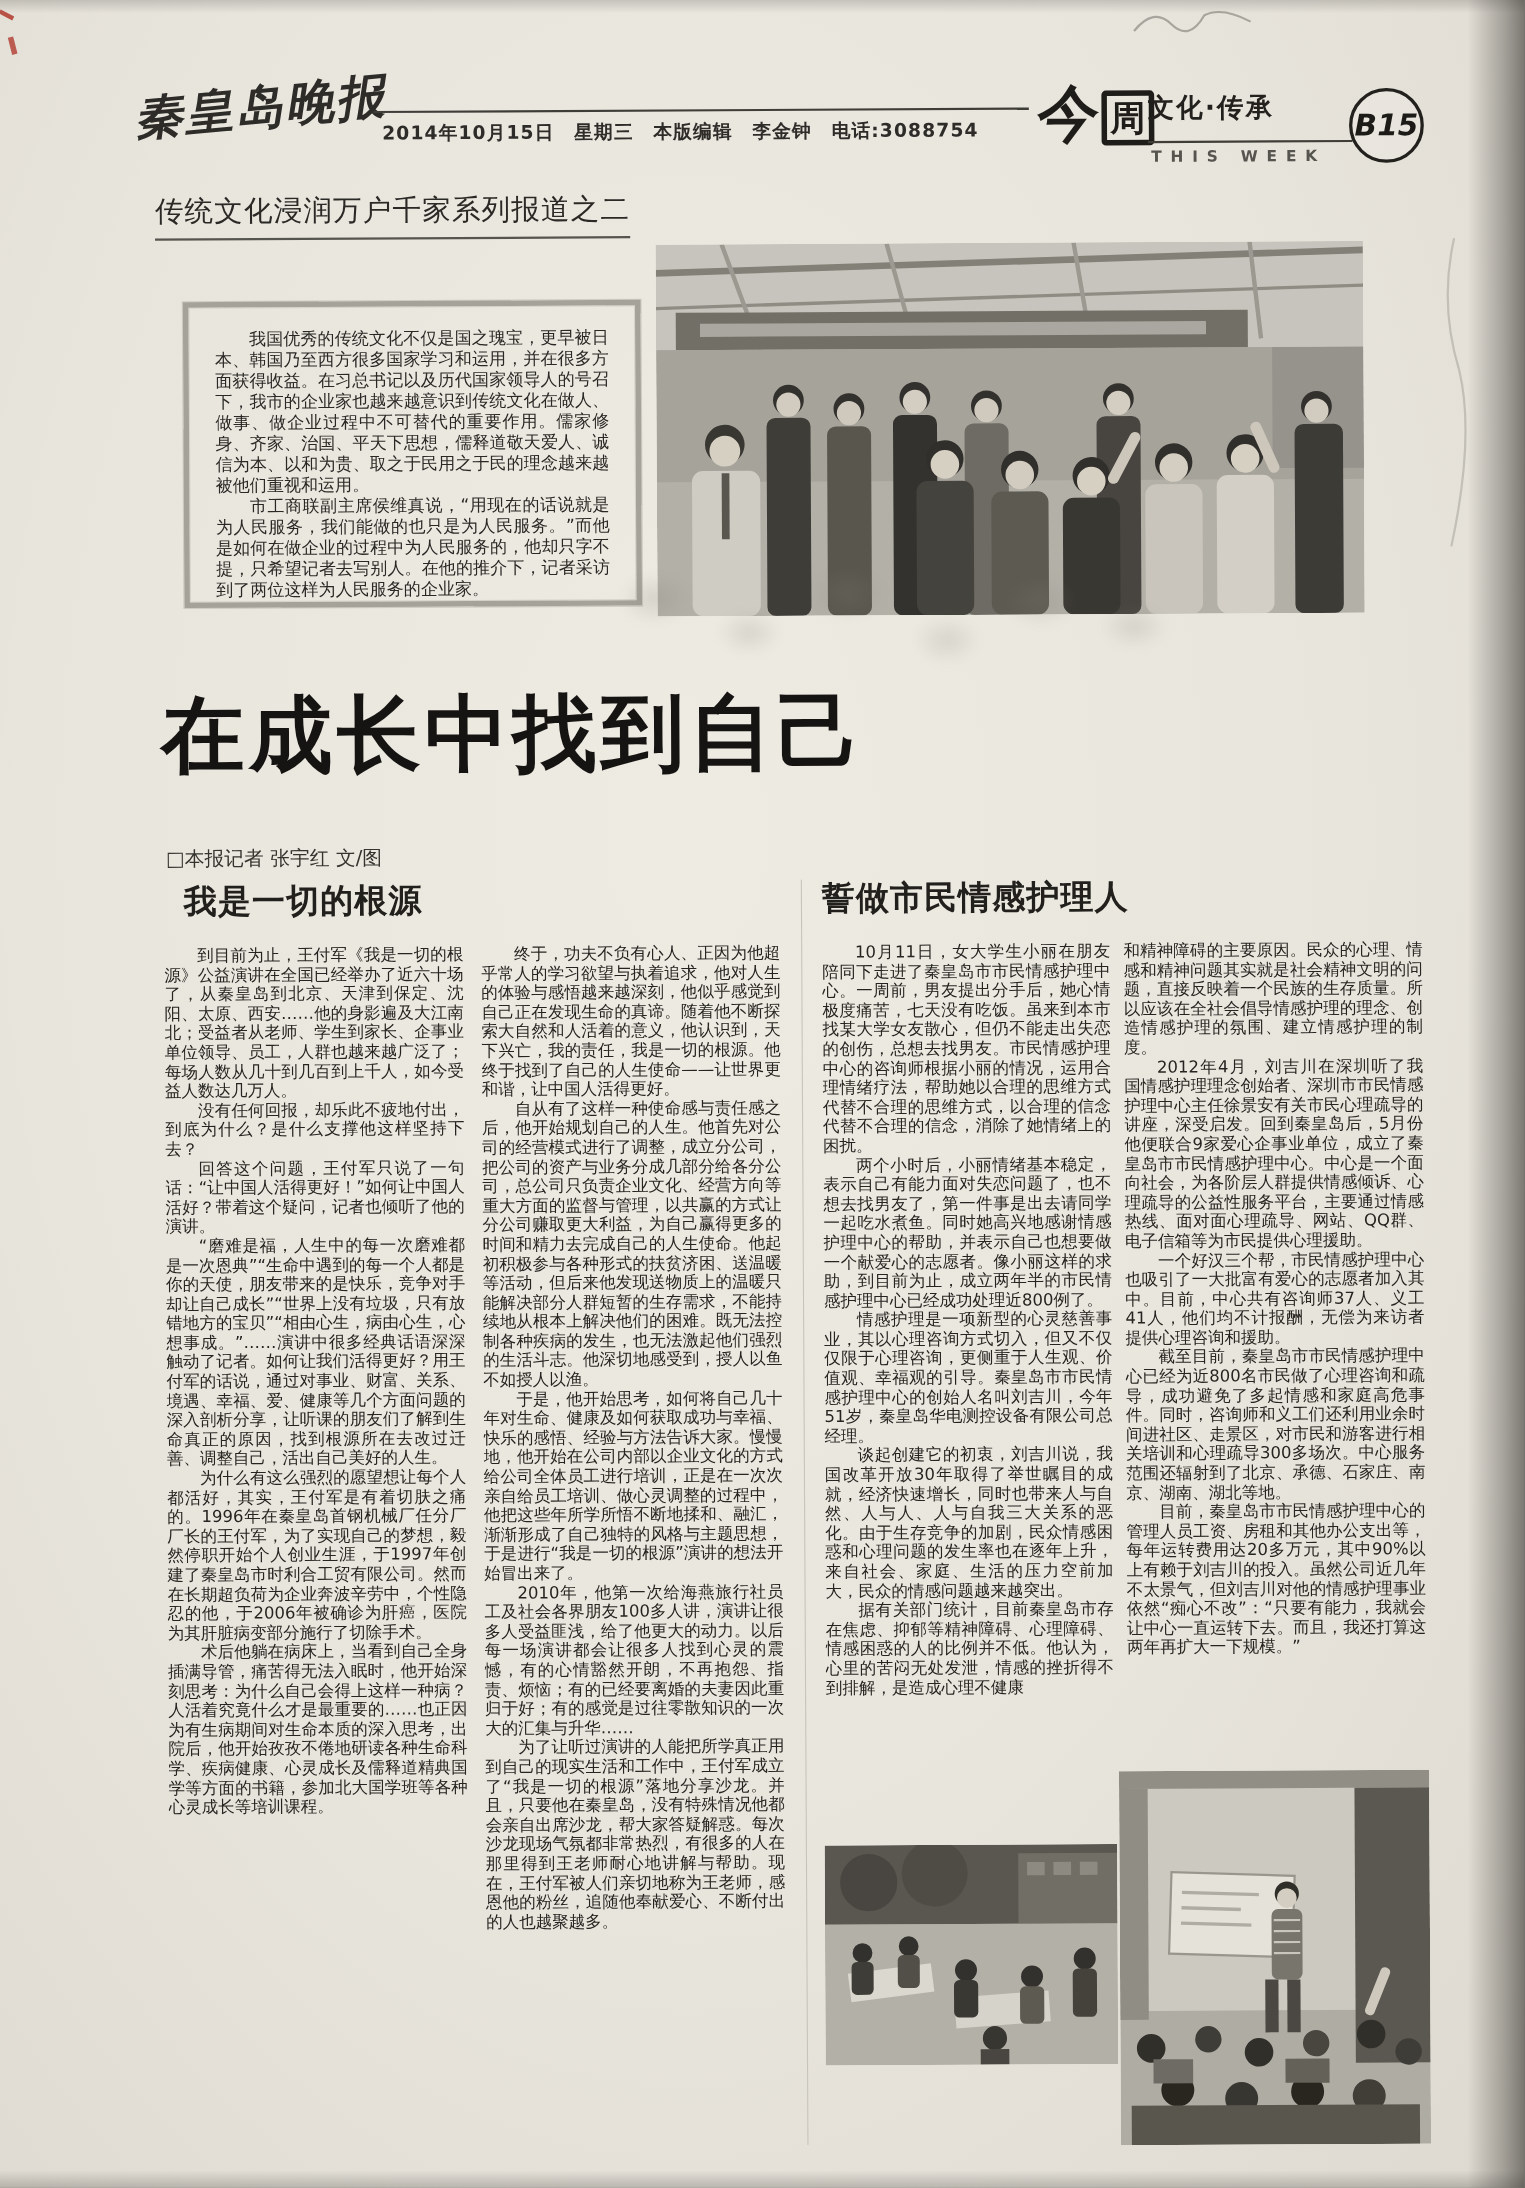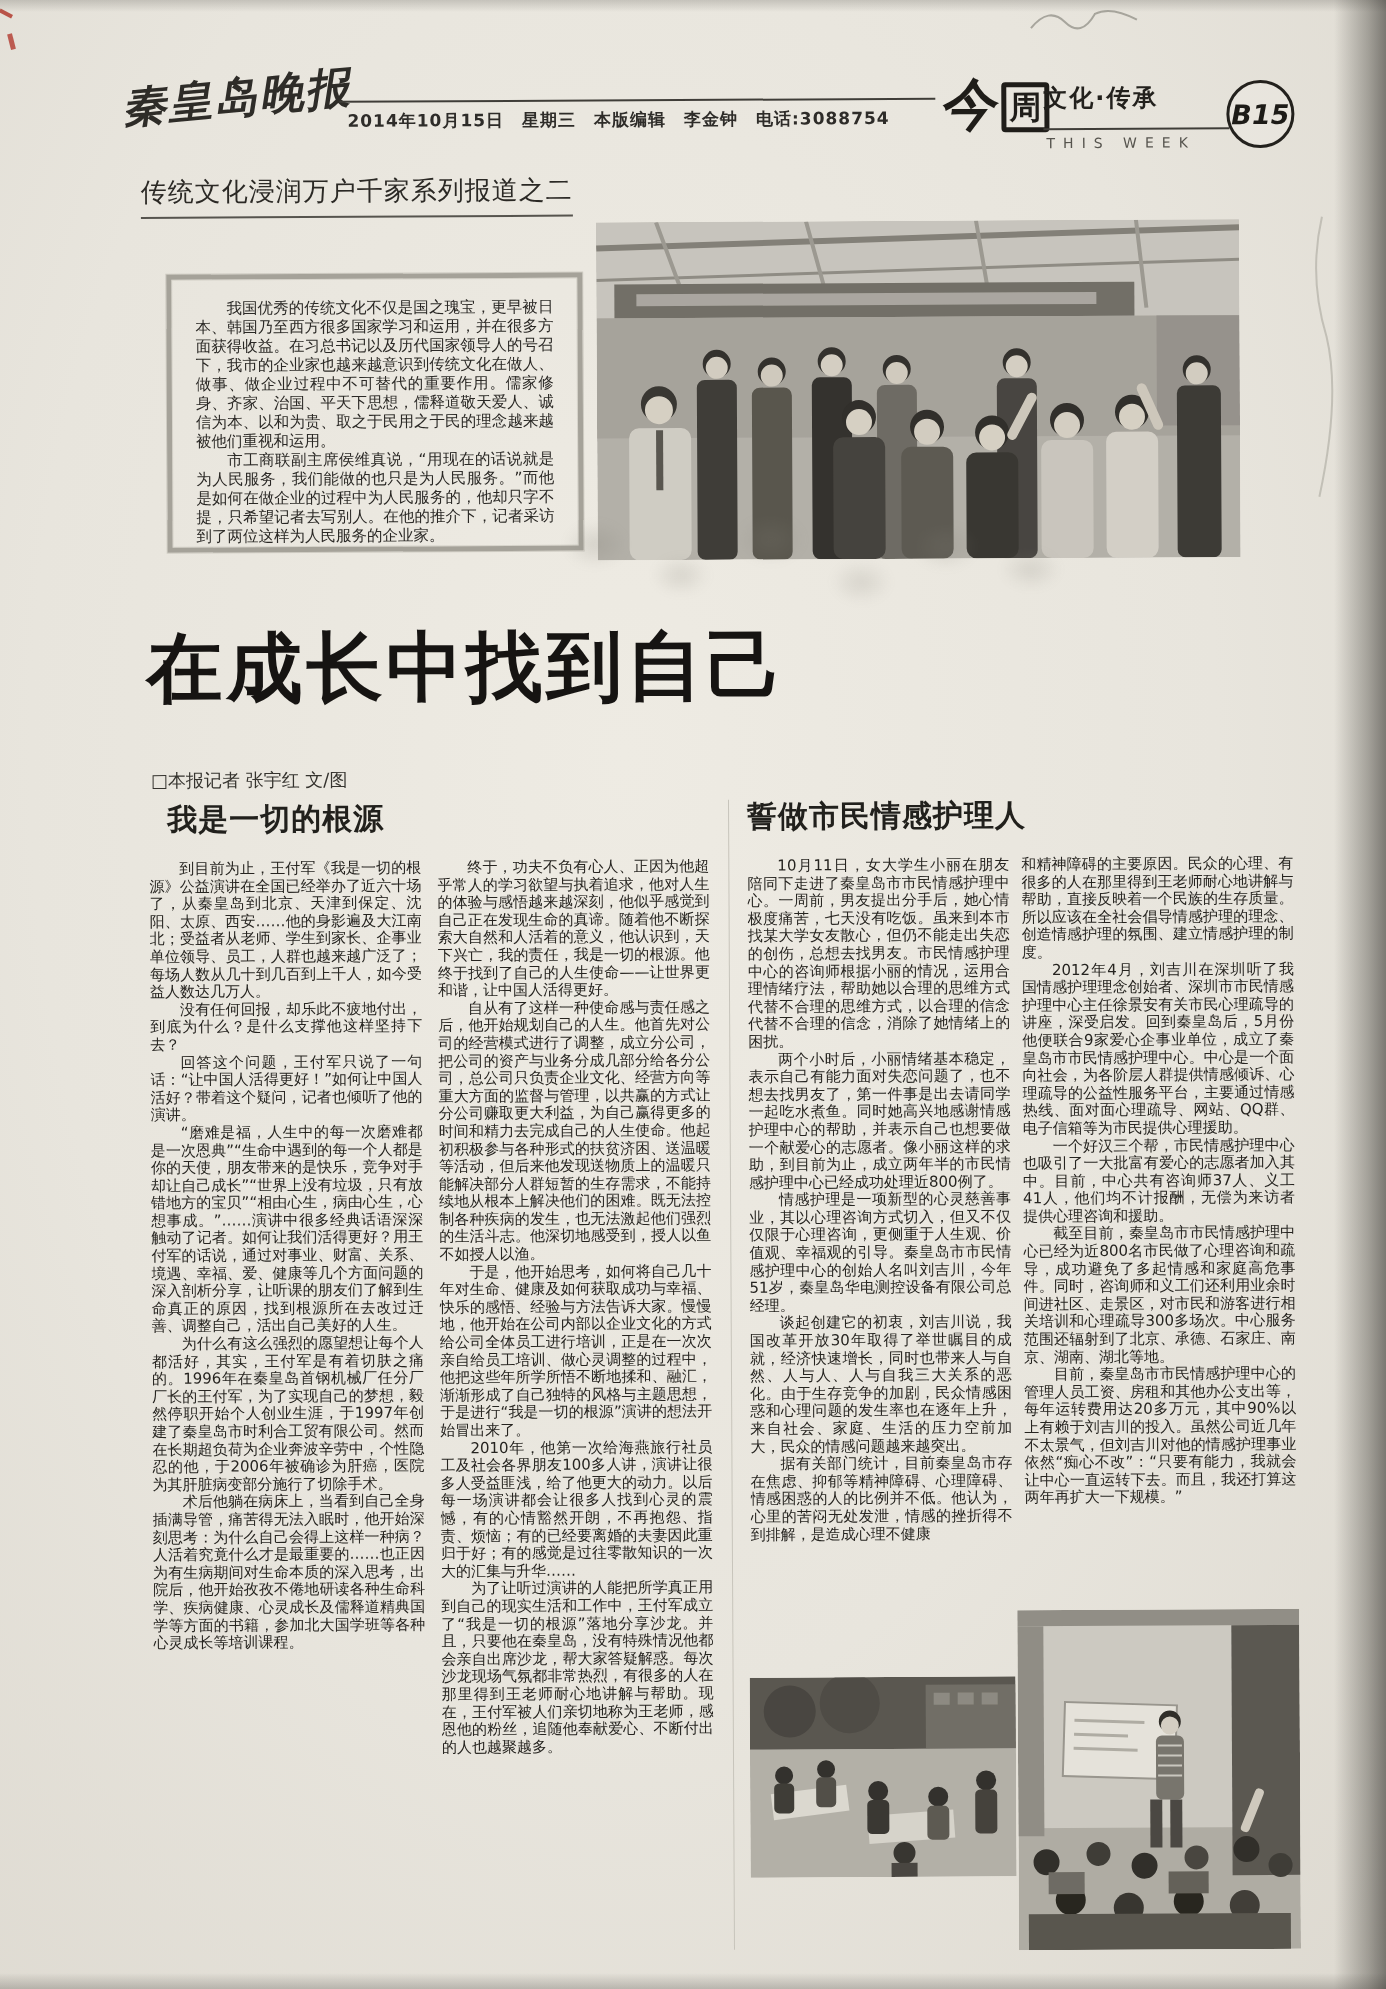--- a/index.html
+++ b/index.html
@@ -13,21 +13,21 @@
   .paper-name{position:absolute;left:126px;top:66px;width:230px;font-family:"DejaVu Serif",serif;
     font-style:italic;font-weight:bold;font-size:44px;letter-spacing:2px;color:#2e2c28;transform:rotate(-5deg);}
   .rule1{position:absolute;left:344px;top:99px;width:596px;height:2px;background:#3f3d38;}
   .dateline{position:absolute;left:352px;top:108px;font-size:17px;font-weight:bold;letter-spacing:1px;color:#2e2c29;}
   .weekly-logo{position:absolute;left:948px;top:78px;display:flex;align-items:flex-start;}
   .logo-jin{font-size:56px;font-weight:900;line-height:1;transform:skewX(-8deg);color:#1f1d19;}
   .logo-zhou{margin-left:2px;margin-top:6px;border:5px solid #1f1d19;font-size:32px;font-weight:900;
     line-height:1;padding:4px 3px;color:#1f1d19;border-radius:4px;}
   .section-title{position:absolute;left:1048px;top:84px;font-size:24px;font-weight:900;letter-spacing:2px;color:#23211d;}
   .rule2{position:absolute;left:1048px;top:130px;width:186px;height:2px;background:#3f3d38;}
-  .section-sub{position:absolute;left:1051px;top:137px;font-size:14px;font-weight:normal;letter-spacing:8px;color:#56544e;}
+  .section-sub{position:absolute;left:1051px;top:137px;font-size:14px;font-weight:bold;letter-spacing:8px;color:#56544e;}
   .page-badge{position:absolute;left:1231px;top:83px;width:62px;height:62px;border:3px solid #23211d;border-radius:50%;
     display:flex;align-items:center;justify-content:center;font-size:27px;font-weight:900;color:#1d1b17;background:rgba(255,255,255,.15);font-style:italic;}
   
   .kicker{position:absolute;left:145px;top:172px;font-size:26px;color:#2b2925;letter-spacing:1px;
     padding-bottom:7px;border-bottom:2px solid #56544e;}
   .intro-box{position:absolute;left:170px;top:272px;width:416px;height:278px;box-sizing:border-box;
     border:5px solid #a5a299;box-shadow:inset 0 0 0 1px #d7d4cb, 0 0 0 1px #cfccc3;
     padding:20px 24px;overflow:hidden;}
   .intro-box p{margin:0;font-size:15.5px;line-height:19px;text-align:justify;text-indent:2em;color:#2a2825;}
   
@@ -180,21 +180,21 @@
 
     <h2 class="art-head right">誓做市民情感护理人</h2>
     <div class="col col3">
         <p>10月11日，女大学生小丽在朋友陪同下走进了秦皇岛市市民情感护理中心。一周前，男友提出分手后，她心情极度痛苦，七天没有吃饭。虽来到本市找某大学女友散心，但仍不能走出失恋的创伤，总想去找男友。市民情感护理中心的咨询师根据小丽的情况，运用合理情绪疗法，帮助她以合理的思维方式代替不合理的思维方式，以合理的信念代替不合理的信念，消除了她情绪上的困扰。</p>
         <p>两个小时后，小丽情绪基本稳定，表示自己有能力面对失恋问题了，也不想去找男友了，第一件事是出去请同学一起吃水煮鱼。同时她高兴地感谢情感护理中心的帮助，并表示自己也想要做一个献爱心的志愿者。像小丽这样的求助，到目前为止，成立两年半的市民情感护理中心已经成功处理近800例了。</p>
         <p>情感护理是一项新型的心灵慈善事业，其以心理咨询方式切入，但又不仅仅限于心理咨询，更侧重于人生观、价值观、幸福观的引导。秦皇岛市市民情感护理中心的创始人名叫刘吉川，今年51岁，秦皇岛华电测控设备有限公司总经理。</p>
         <p>谈起创建它的初衷，刘吉川说，我国改革开放30年取得了举世瞩目的成就，经济快速增长，同时也带来人与自然、人与人、人与自我三大关系的恶化。由于生存竞争的加剧，民众情感困惑和心理问题的发生率也在逐年上升，来自社会、家庭、生活的压力空前加大，民众的情感问题越来越突出。</p>
         <p>据有关部门统计，目前秦皇岛市存在焦虑、抑郁等精神障碍、心理障碍、情感困惑的人的比例并不低。他认为，心里的苦闷无处发泄，情感的挫折得不到排解，是造成心理不健康</p>
       </div>
     <div class="col col4">
-        <p class="cont">和精神障碍的主要原因。民众的心理、有很多的人在那里得到王老师耐心地讲解与帮助，直接反映着一个民族的生存质量。所以应该在全社会倡导情感护理的理念、创造情感护理的氛围、建立情感护理的制度。</p>
+        <p class="cont">和精神障碍的主要原因。民众的心理、情感和精神问题其实就是社会精神文明的问题，直接反映着一个民族的生存质量。所以应该在全社会倡导情感护理的理念、创造情感护理的氛围、建立情感护理的制度。</p>
         <p>2012年4月，刘吉川在深圳听了我国情感护理理念创始者、深圳市市民情感护理中心主任徐景安有关市民心理疏导的讲座，深受启发。回到秦皇岛后，5月份他便联合9家爱心企事业单位，成立了秦皇岛市市民情感护理中心。中心是一个面向社会，为各阶层人群提供情感倾诉、心理疏导的公益性服务平台，主要通过情感热线、面对面心理疏导、网站、QQ群、电子信箱等为市民提供心理援助。</p>
         <p>一个好汉三个帮，市民情感护理中心也吸引了一大批富有爱心的志愿者加入其中。目前，中心共有咨询师37人、义工41人，他们均不计报酬，无偿为来访者提供心理咨询和援助。</p>
         <p>截至目前，秦皇岛市市民情感护理中心已经为近800名市民做了心理咨询和疏导，成功避免了多起情感和家庭高危事件。同时，咨询师和义工们还利用业余时间进社区、走景区，对市民和游客进行相关培训和心理疏导300多场次。中心服务范围还辐射到了北京、承德、石家庄、南京、湖南、湖北等地。</p>
         <p>目前，秦皇岛市市民情感护理中心的管理人员工资、房租和其他办公支出等，每年运转费用达20多万元，其中90%以上有赖于刘吉川的投入。虽然公司近几年不太景气，但刘吉川对他的情感护理事业依然“痴心不改”：“只要有能力，我就会让中心一直运转下去。而且，我还打算这两年再扩大一下规模。”</p>
       </div>
 
     <div class="photo photo-bl">
       <svg viewBox="0 0 266 200" preserveAspectRatio="none" aria-hidden="true">
         <rect x="0" y="0" width="266" height="200" fill="#b7b4ab"></rect>
         <rect x="0" y="0" width="266" height="72" fill="#56534c"></rect>

